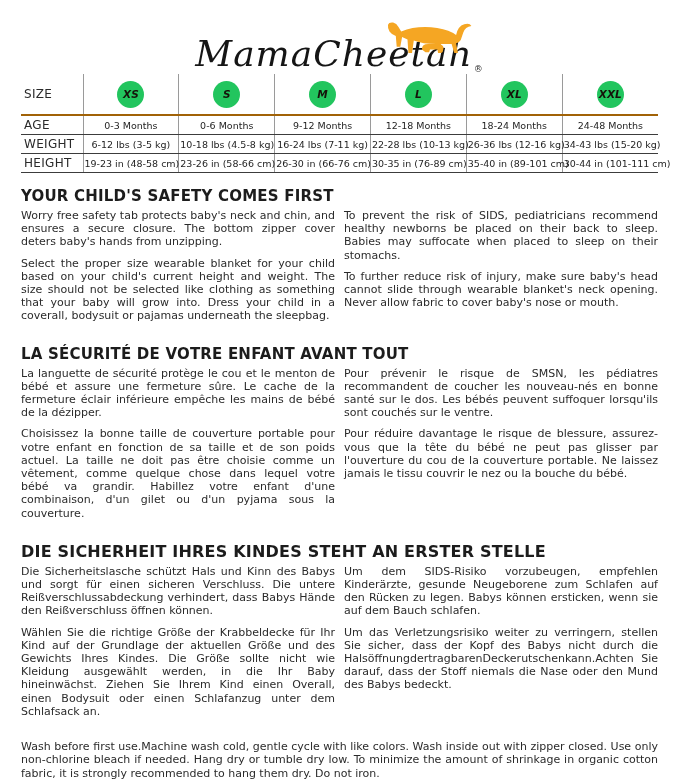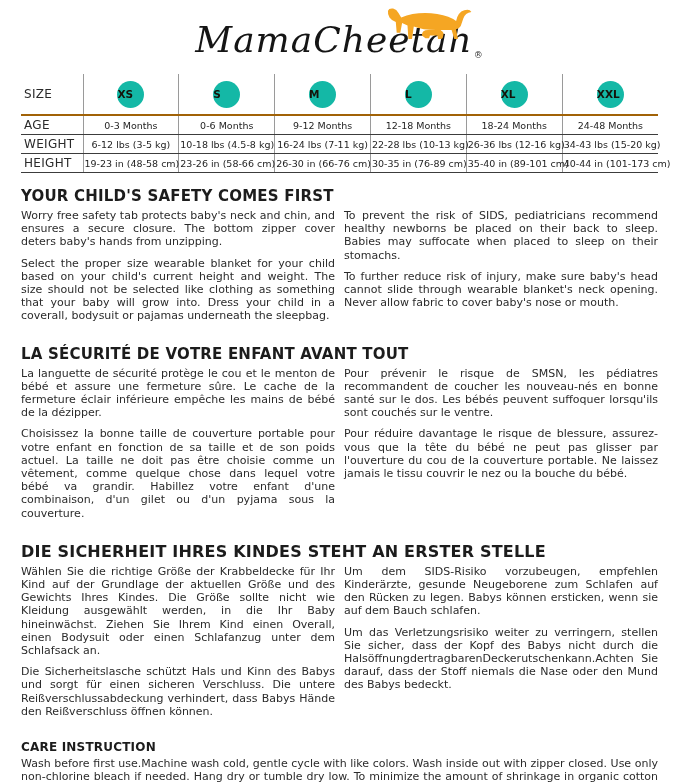--- a/index.html
+++ b/index.html
@@ -4,21 +4,21 @@
 <style>
   html,body{margin:0;padding:0;background:#fff;}
   .page{
     width:679px;height:782px;overflow:hidden;position:relative;
     font-family:"DejaVu Sans","Liberation Sans",sans-serif;
     color:#222;background:#fff;box-sizing:border-box;
     padding:8px 21px 0 21px;
   }
   
   .logo-wrap{text-align:center;height:60px;position:relative;}
-  .logo-inner{position:relative;display:inline-block;margin-top:6px;}
+  .logo-inner{position:relative;display:inline-block;margin-top:20px;}
   .logo-text{
     font-family:"DejaVu Serif","Liberation Serif",serif;
     font-style:italic;font-size:36px;color:#151515;letter-spacing:1px;
     line-height:52px;
   }
   .reg-mark{font-size:9px;font-style:normal;vertical-align:-6px;margin-left:1px;color:#333;}
   .cheetah{position:absolute;right:2px;top:-10px;width:104px;height:36px;}
   
   table.size-chart{border-collapse:collapse;width:637px;margin-top:6px;table-layout:fixed;}
   table.size-chart col.lblcol{width:62px;}
@@ -27,22 +27,22 @@
     padding:0 0 0 3px;letter-spacing:.3px;
   }
   table.size-chart td{
     text-align:center;font-size:9.5px;color:#1e1e1e;
     border-left:1px solid #9a9a9a;padding:0 1px;white-space:nowrap;
   }
   tr.size-row th,tr.size-row td{border-bottom:2px solid #a16207;height:40px;}
   tr.data-row th,tr.data-row td{border-bottom:1.5px solid #3c3c3c;height:18px;}
   .circle{
     display:inline-block;width:27px;height:27px;border-radius:50%;
-    background:#14b8a6;color:#15130a;font-weight:700;font-size:10.5px;
-    line-height:27px;text-align:left;vertical-align:middle;
+    background:#22c55e;color:#15130a;font-weight:700;font-size:10.5px;
+    line-height:27px;text-align:center;vertical-align:middle;font-style:italic;
   }
   
   .lang-section{margin-top:14px;}
   .lang-section h2{
     margin:0 0 4px 0;font-size:15px;letter-spacing:.2px;color:#1c1c1c;
   }
   .lang-section.small-title h2{font-size:16px;}
   .cols{display:flex;gap:9px;}
   .col{flex:1;min-width:0;}
   .col p{
@@ -107,21 +107,21 @@
       <td>26-36 lbs (12-16 kg)</td>
       <td>34-43 lbs (15-20 kg)</td>
     </tr>
     <tr class="data-row">
       <th>HEIGHT</th>
       <td>19-23 in (48-58 cm)</td>
       <td>23-26 in (58-66 cm)</td>
       <td>26-30 in (66-76 cm)</td>
       <td>30-35 in (76-89 cm)</td>
       <td>35-40 in (89-101 cm)</td>
-      <td>40-44 in (101-173 cm)</td>
+      <td>30-44 in (101-111 cm)</td>
     </tr>
   </tbody>
     </table>
 
   <section class="lang-section">
     <h2>YOUR CHILD'S SAFETY COMES FIRST</h2>
     <div class="cols">
       <div class="col">
         <p>Worry free safety tab protects baby's neck and chin, and ensures a secure closure. The bottom zipper cover deters baby's hands from unzipping.</p>
         <p>Select the proper size wearable blanket for your child based on your child's current height and weight. The size should not be selected like clothing as something that your baby will grow into. Dress your child in a coverall, bodysuit or pajamas underneath the sleepbag.</p>
@@ -144,29 +144,28 @@
         <p>Pour prévenir le risque de SMSN, les pédiatres recommandent de coucher les nouveau-nés en bonne santé sur le dos. Les bébés peuvent suffoquer lorsqu'ils sont couchés sur le ventre.</p>
         <p>Pour réduire davantage le risque de blessure, assurez-vous que la tête du bébé ne peut pas glisser par l'ouverture du cou de la couverture portable. Ne laissez jamais le tissu couvrir le nez ou la bouche du bébé.</p>
       </div>
     </div>
   </section>
 
   <section class="lang-section small-title">
     <h2>DIE SICHERHEIT IHRES KINDES STEHT AN ERSTER STELLE</h2>
     <div class="cols">
       <div class="col">
+        <p>Die Sicherheitslasche schützt Hals und Kinn des Babys und sorgt für einen sicheren Verschluss. Die untere Reißverschlussabdeckung verhindert, dass Babys Hände den Reißverschluss öffnen können.</p>
         <p>Wählen Sie die richtige Größe der Krabbeldecke für Ihr Kind auf der Grundlage der aktuellen Größe und des Gewichts Ihres Kindes. Die Größe sollte nicht wie Kleidung ausgewählt werden, in die Ihr Baby hineinwächst. Ziehen Sie Ihrem Kind einen Overall, einen Bodysuit oder einen Schlafanzug unter dem Schlafsack an.</p>
-        <p>Die Sicherheitslasche schützt Hals und Kinn des Babys und sorgt für einen sicheren Verschluss. Die untere Reißverschlussabdeckung verhindert, dass Babys Hände den Reißverschluss öffnen können.</p>
       </div>
       <div class="col">
         <p>Um dem SIDS-Risiko vorzubeugen, empfehlen Kinderärzte, gesunde Neugeborene zum Schlafen auf den Rücken zu legen. Babys können ersticken, wenn sie auf dem Bauch schlafen.</p>
         <p>Um das Verletzungsrisiko weiter zu verringern, stellen Sie sicher, dass der Kopf des Babys nicht durch die HalsöffnungdertragbarenDeckerutschenkann.Achten Sie darauf, dass der Stoff niemals die Nase oder den Mund des Babys bedeckt.</p>
       </div>
     </div>
   </section>
 
   <section class="care-section">
-    <h2>CARE INSTRUCTION</h2>
     <p class="care-text">Wash before first use.Machine wash cold, gentle cycle with like colors. Wash inside out with zipper closed. Use only non-chlorine bleach if needed. Hang dry or tumble dry low. To minimize the amount of shrinkage in organic cotton fabric, it is strongly recommended to hang them dry. Do not iron.</p>
 
   </section>
 
 </div>
 
 </body></html>

